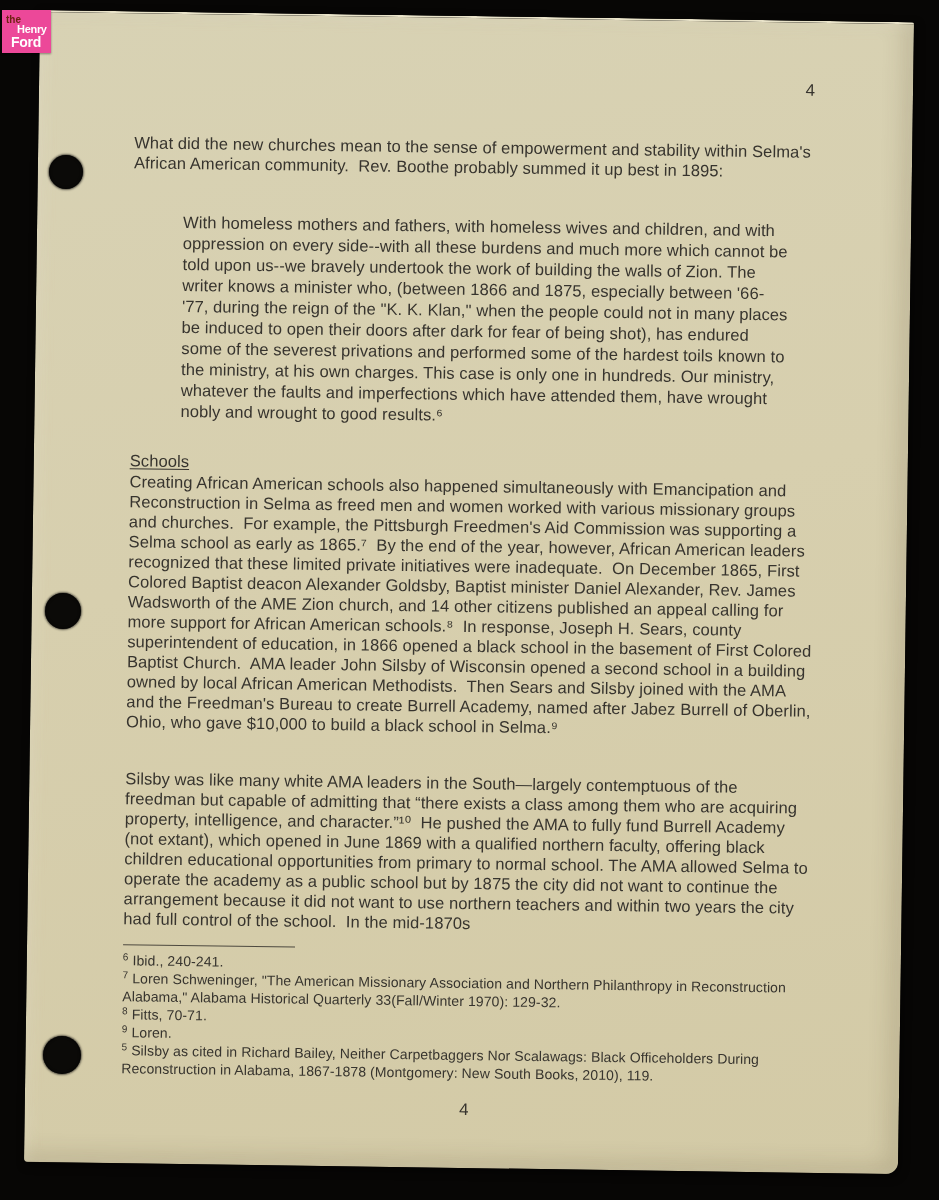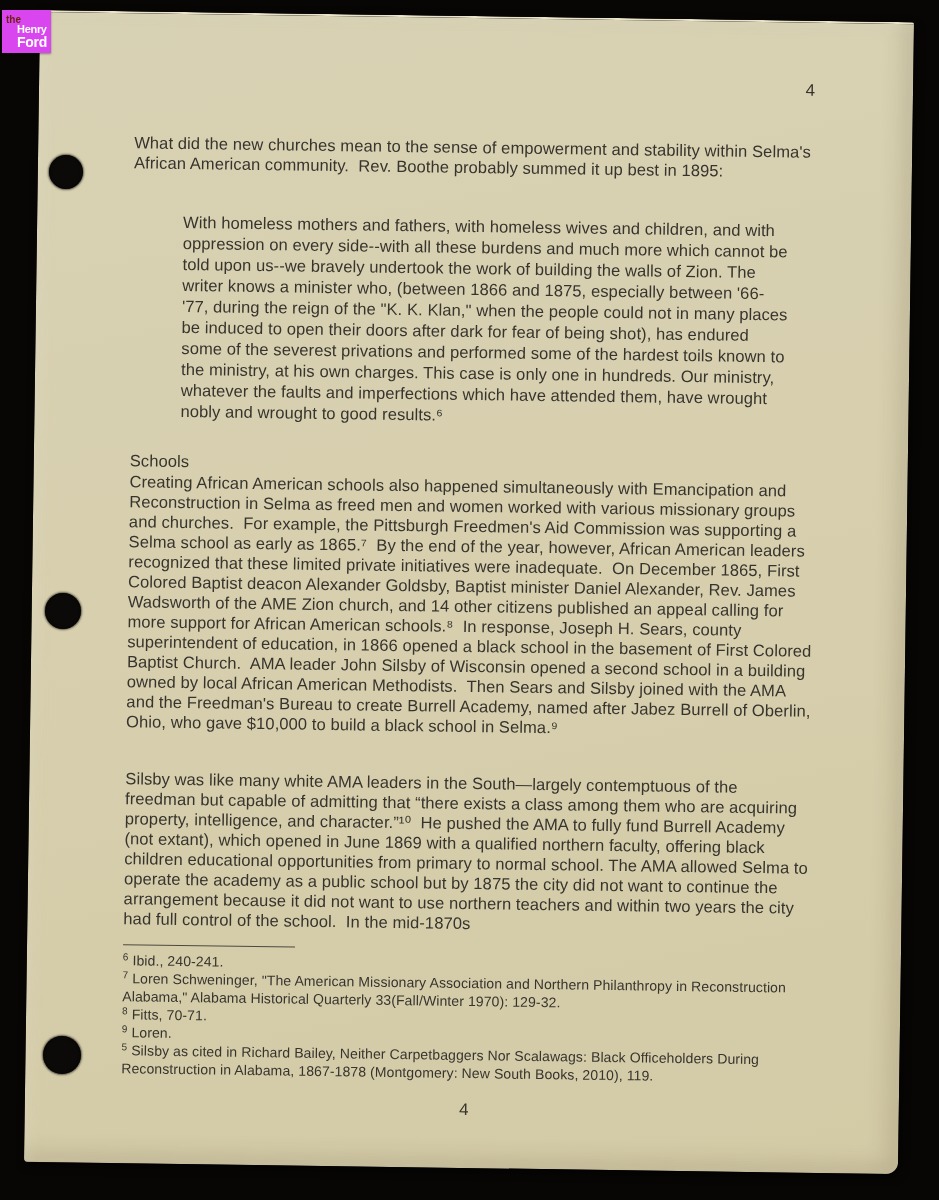--- a/index.html
+++ b/index.html
@@ -45,20 +45,21 @@
     margin: 0;
     font-size: 16.5px;
     line-height: 20px;
     white-space: pre-wrap;
     letter-spacing: 0.1px;
   }
   .p1   { left: 96px;  top: 119px; width: 684px; }
   .quote{ left: 146px; top: 198px; width: 606px; line-height: 21px; }
   .heading {
     left: 96px; top: 437px;
+    text-decoration: underline;
     text-underline-offset: 2px;
   }
   .p2   { left: 96px;  top: 458px; width: 686px; }
   .p3   { left: 96px;  top: 755px; width: 686px; }
   .fn-rule {
     position: absolute;
     left: 96px; top: 931px;
     width: 172px; height: 1px;
     background: #4d493f;
   }
@@ -89,42 +90,41 @@
     border-radius: 50%;
     box-shadow: 0 0 2px 1px rgba(10,9,8,0.6), inset 0 0 3px #000;
   }
   .hole1 { left: 49px; top: 155px;  width: 34px; height: 34px; }
   .hole2 { left: 45px; top: 593px;  width: 36px; height: 36px; }
   .hole3 { left: 43px; top: 1036px; width: 38px; height: 38px; }
   .logo {
     position: absolute;
     left: 2px; top: 10px;
     width: 49px; height: 43px;
-    background: #d946ef;
+    background: #ec4899;
     box-shadow: 0 1px 2px rgba(0,0,0,0.4);
   }
   .logo span { position: absolute; display: block; font-weight: bold; }
   .logo-the {
     left: 4px; top: 4px;
     font-size: 10px;
     font-weight: normal;
     color: #6e2212;
   }
   .logo-henry {
     left: 15px; top: 13px;
     font-size: 11px;
     color: #ffffff;
     letter-spacing: -0.3px;
   }
   .logo-ford {
     left: 9px; top: 24px;
     font-size: 14px;
     color: #ffffff;
     letter-spacing: -0.3px;
-    margin-left: 6px;
   }
 </style>
 </head>
 <body>
 
 <div class="stage">
 
   <div class="page">
 
     <div class="pagenum-top">4</div>

